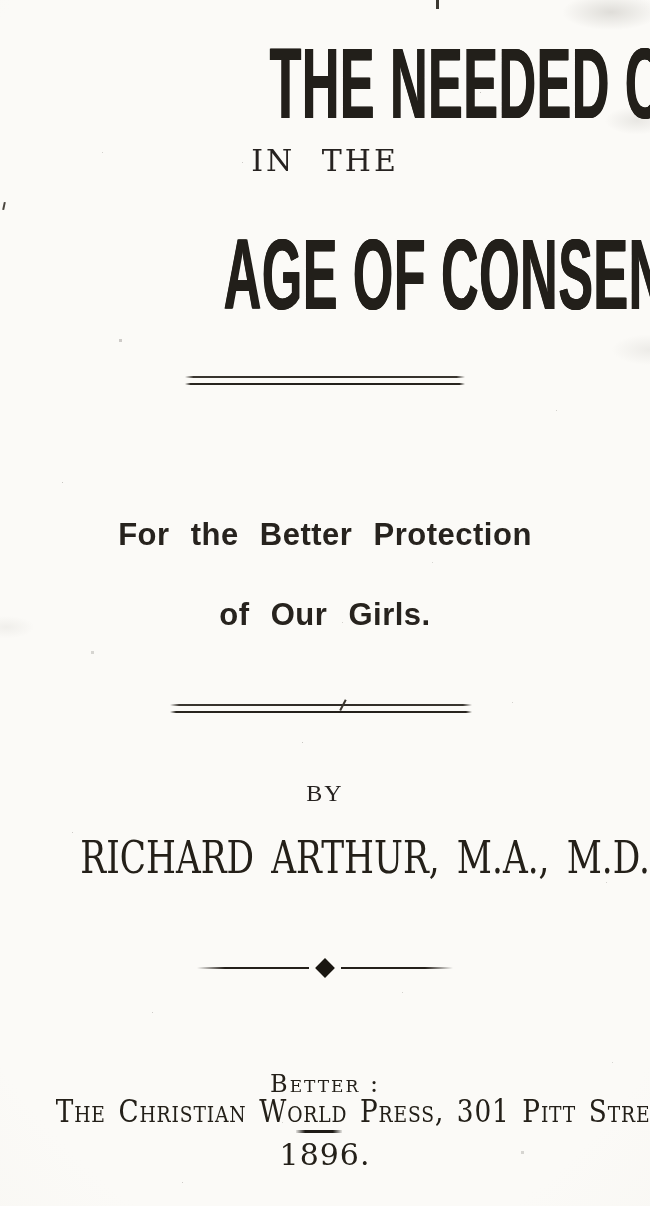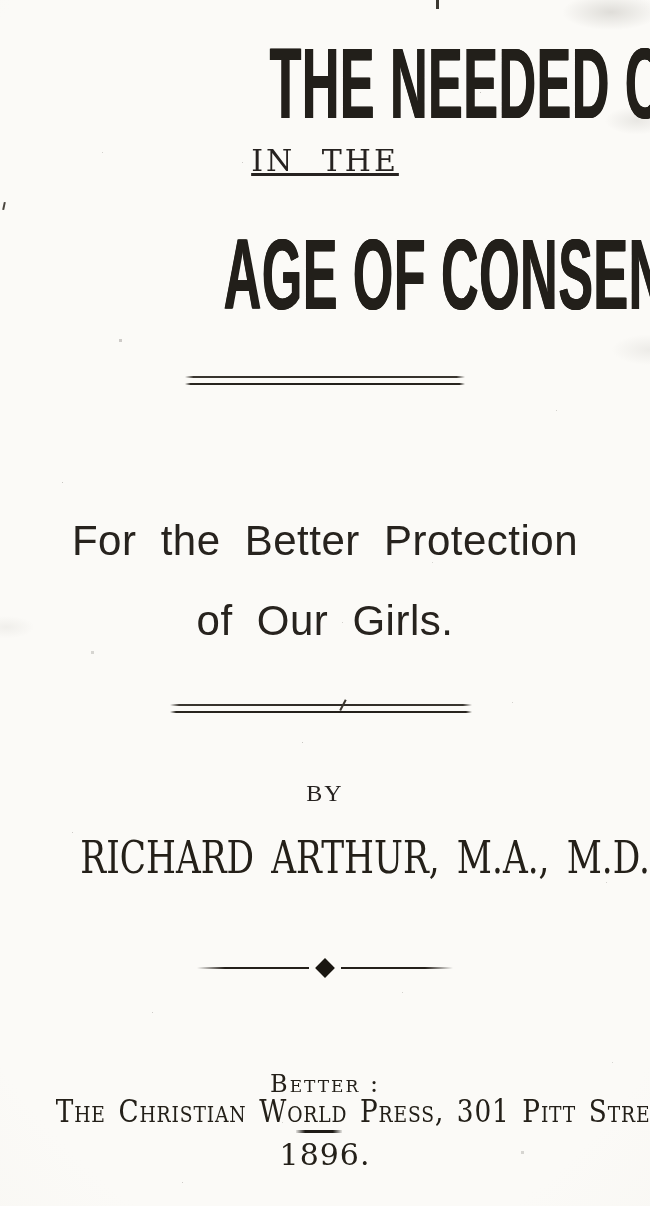--- a/index.html
+++ b/index.html
@@ -41,21 +41,20 @@
     color: #221f1a;
   }
 
   
   .serif-small {
     font-size: 30px;
     line-height: 1.2;
     letter-spacing: 3px;
     word-spacing: 14px;
     color: #262220;
-    text-decoration: underline;
   }
   .by-label {
     font-size: 24px;
     line-height: 1.2;
     letter-spacing: 2px;
     color: #262220;
   }
   .author-line {
     font-size: 44px;
     line-height: 1.15;
@@ -76,24 +75,25 @@
     color: #27231e;
     white-space: nowrap;
   }
   .appeal {
     font-size: 36px;
     line-height: 1.15;
     letter-spacing: 2px;
     word-spacing: 28px;
   }
   .protect {
-    font-size: 42px;
+    font-size: 31px;
     line-height: 1.15;
     letter-spacing: 0.5px;
     word-spacing: 12px;
+    font-weight: bold;
   }
 
   
   .double-rule { position: absolute; }
   .double-rule .line1 {
     height: 2px;
     background: linear-gradient(to right, rgba(58,54,48,0) 0, #3a3630 3%, #2e2a25 50%, #3a3630 97%, rgba(58,54,48,0) 100%);
   }
   .double-rule .line2 {
     height: 2px;

